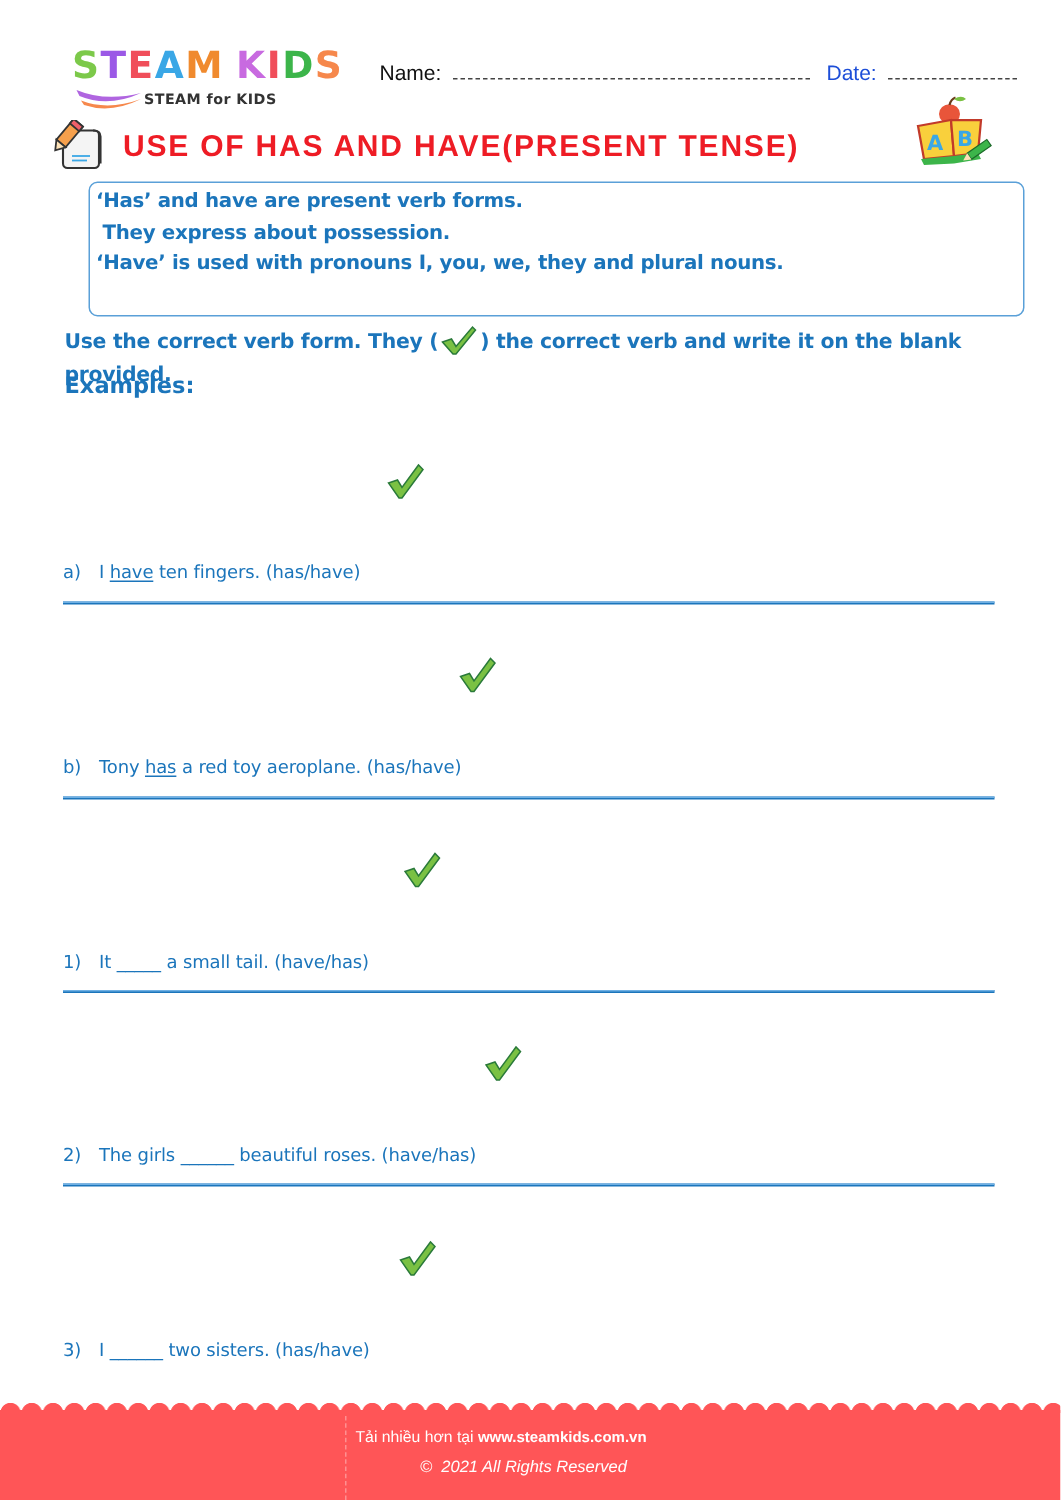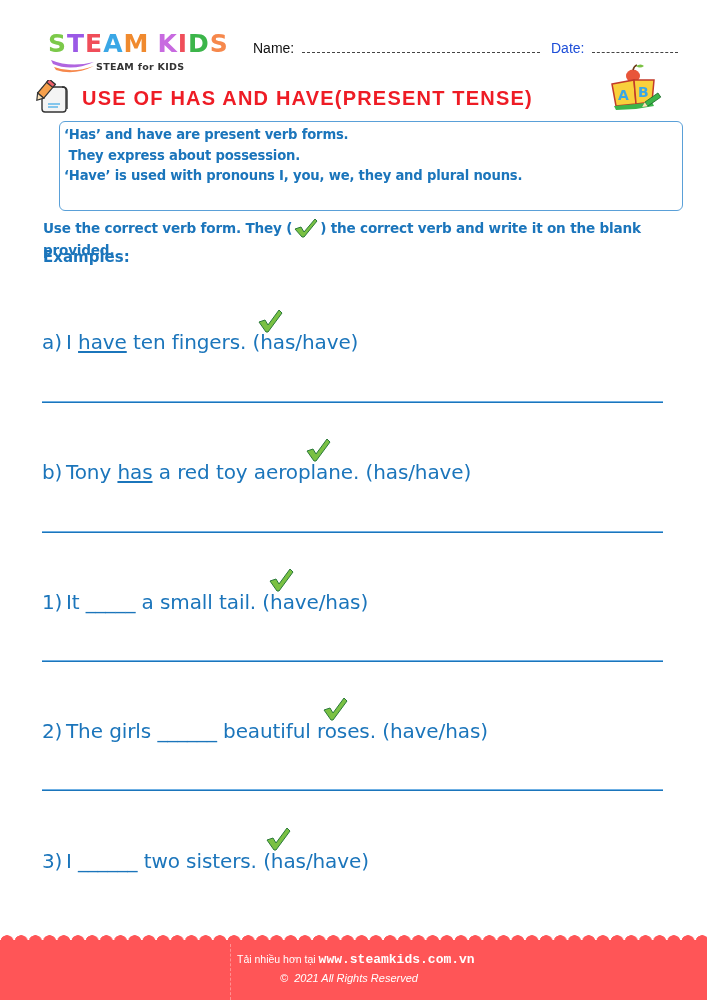--- a/index.html
+++ b/index.html
@@ -24,34 +24,34 @@
 
   
   .info-box { position: absolute; left: 41px; top: 121px; width: 624px; height: 90px; border: 1.5px solid #5aa0d8; border-radius: 6px; padding: 3px 0 0 4px; margin-left: 18px; }
   .info-box p { font-family: "DejaVu Sans", sans-serif; font-weight: bold; font-size: 13.2px; line-height: 20.5px; color: #1b75bb; white-space: nowrap; letter-spacing: -0.2px; }
 
   .instruction { position: absolute; left: 43px; top: 217px; width: 630px; font-family: "DejaVu Sans", sans-serif; font-weight: bold; font-size: 13.6px; line-height: 22px; color: #1b75bb; letter-spacing: -0.2px; }
   .tick-inline { display: inline-block; width: 26px; height: 20px; vertical-align: -5px; margin: 0 1px; }
   .examples-label { position: absolute; left: 43px; top: 248px; font-family: "DejaVu Sans", sans-serif; font-weight: bold; font-size: 15px; color: #1b75bb; }
 
   
-  .q { position: absolute; left: 42px; font-family: "DejaVu Sans", sans-serif; font-size: 20px; color: #1b75bb; white-space: nowrap; letter-spacing: -0.1px; }
+  .q { position: absolute; left: 42px; font-family: "DejaVu Sans", sans-serif; font-size: 12px; color: #1b75bb; white-space: nowrap; letter-spacing: -0.1px; margin-top: 44px; }
   .q .num { display: inline-block; width: 24px; }
   .q .ans { text-decoration: underline; text-underline-offset: 2px; }
   .q .opts { position: relative; }
   .tick { position: absolute; width: 26px; height: 24px; }
   .answer-line { position: absolute; left: 42px; width: 621px; height: 2px; background: #1b75bb; border-top: 1px solid #6fb0e4; }
 
   
   .footer { position: absolute; left: 0; top: 940px; width: 707px; height: 60px; background: #ff5557; }
   .scallop { position: absolute; left: 0; top: -6px; width: 707px; height: 8px;
     background: radial-gradient(circle at 7px 8px, #ff5557 6.5px, transparent 7px) repeat-x;
     background-size: 14.2px 8px; }
   .footer-line1 { position: absolute; left: 237px; top: 12px; font-size: 10.5px; color: #ffffff; white-space: nowrap; }
-  .footer-line1 b { font-size: 13px; font-weight: bold; font-family: Liberation Mono, monospace; }
+  .footer-line1 b { font-size: 10px; font-weight: bold; }
   .footer-line2 { position: absolute; left: 280px; top: 32px; font-size: 11px; font-style: italic; color: #ffffff; white-space: nowrap; }
   .footer-divider { position: absolute; left: 230px; top: 4px; height: 56px; border-left: 1px dashed rgba(255,255,255,0.35); }
 </style>
 </head>
 <body>
 
 <div class="logo">
   <div class="logo-word">
     <span style="color:#7cc94a">S</span><span style="color:#9b59e6">T</span><span style="color:#f04e5a">E</span><span style="color:#3aa7e6">A</span><span style="color:#f08a2e">M</span><span style="width:8px"></span><span style="color:#c86ae0">K</span><span style="color:#f04e5a">I</span><span style="color:#3cb54a">D</span><span style="color:#f6884c">S</span>
   </div>

